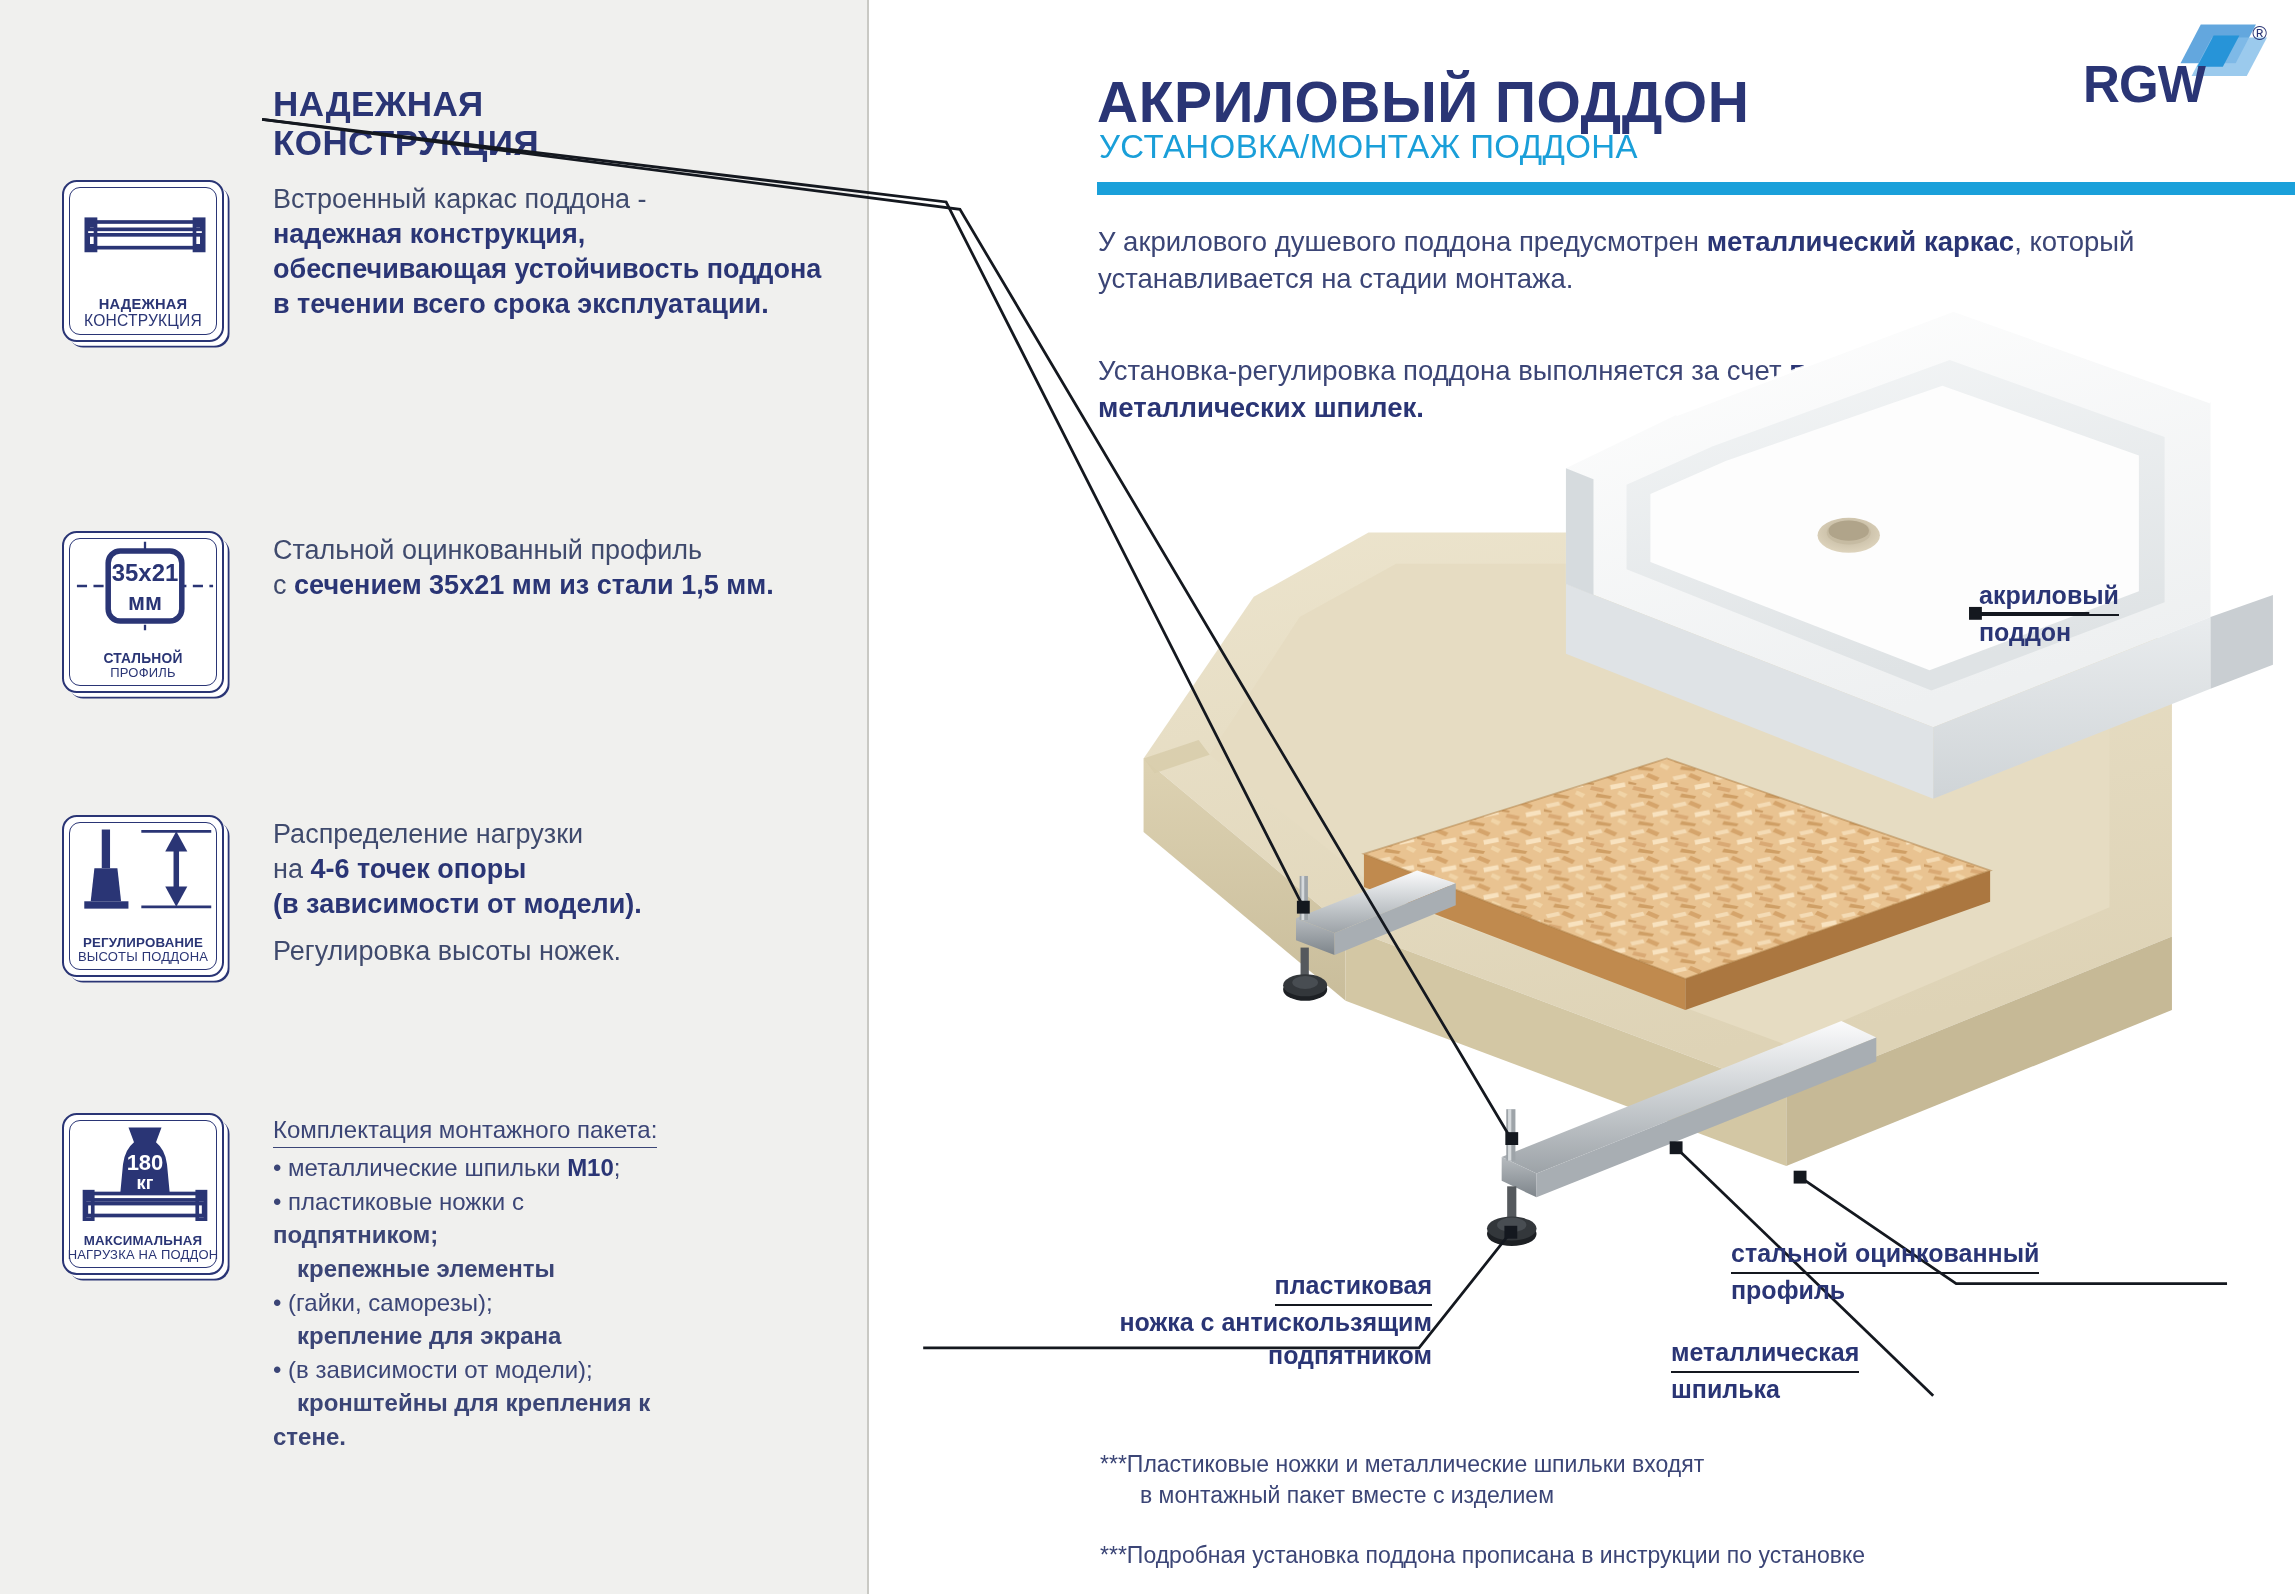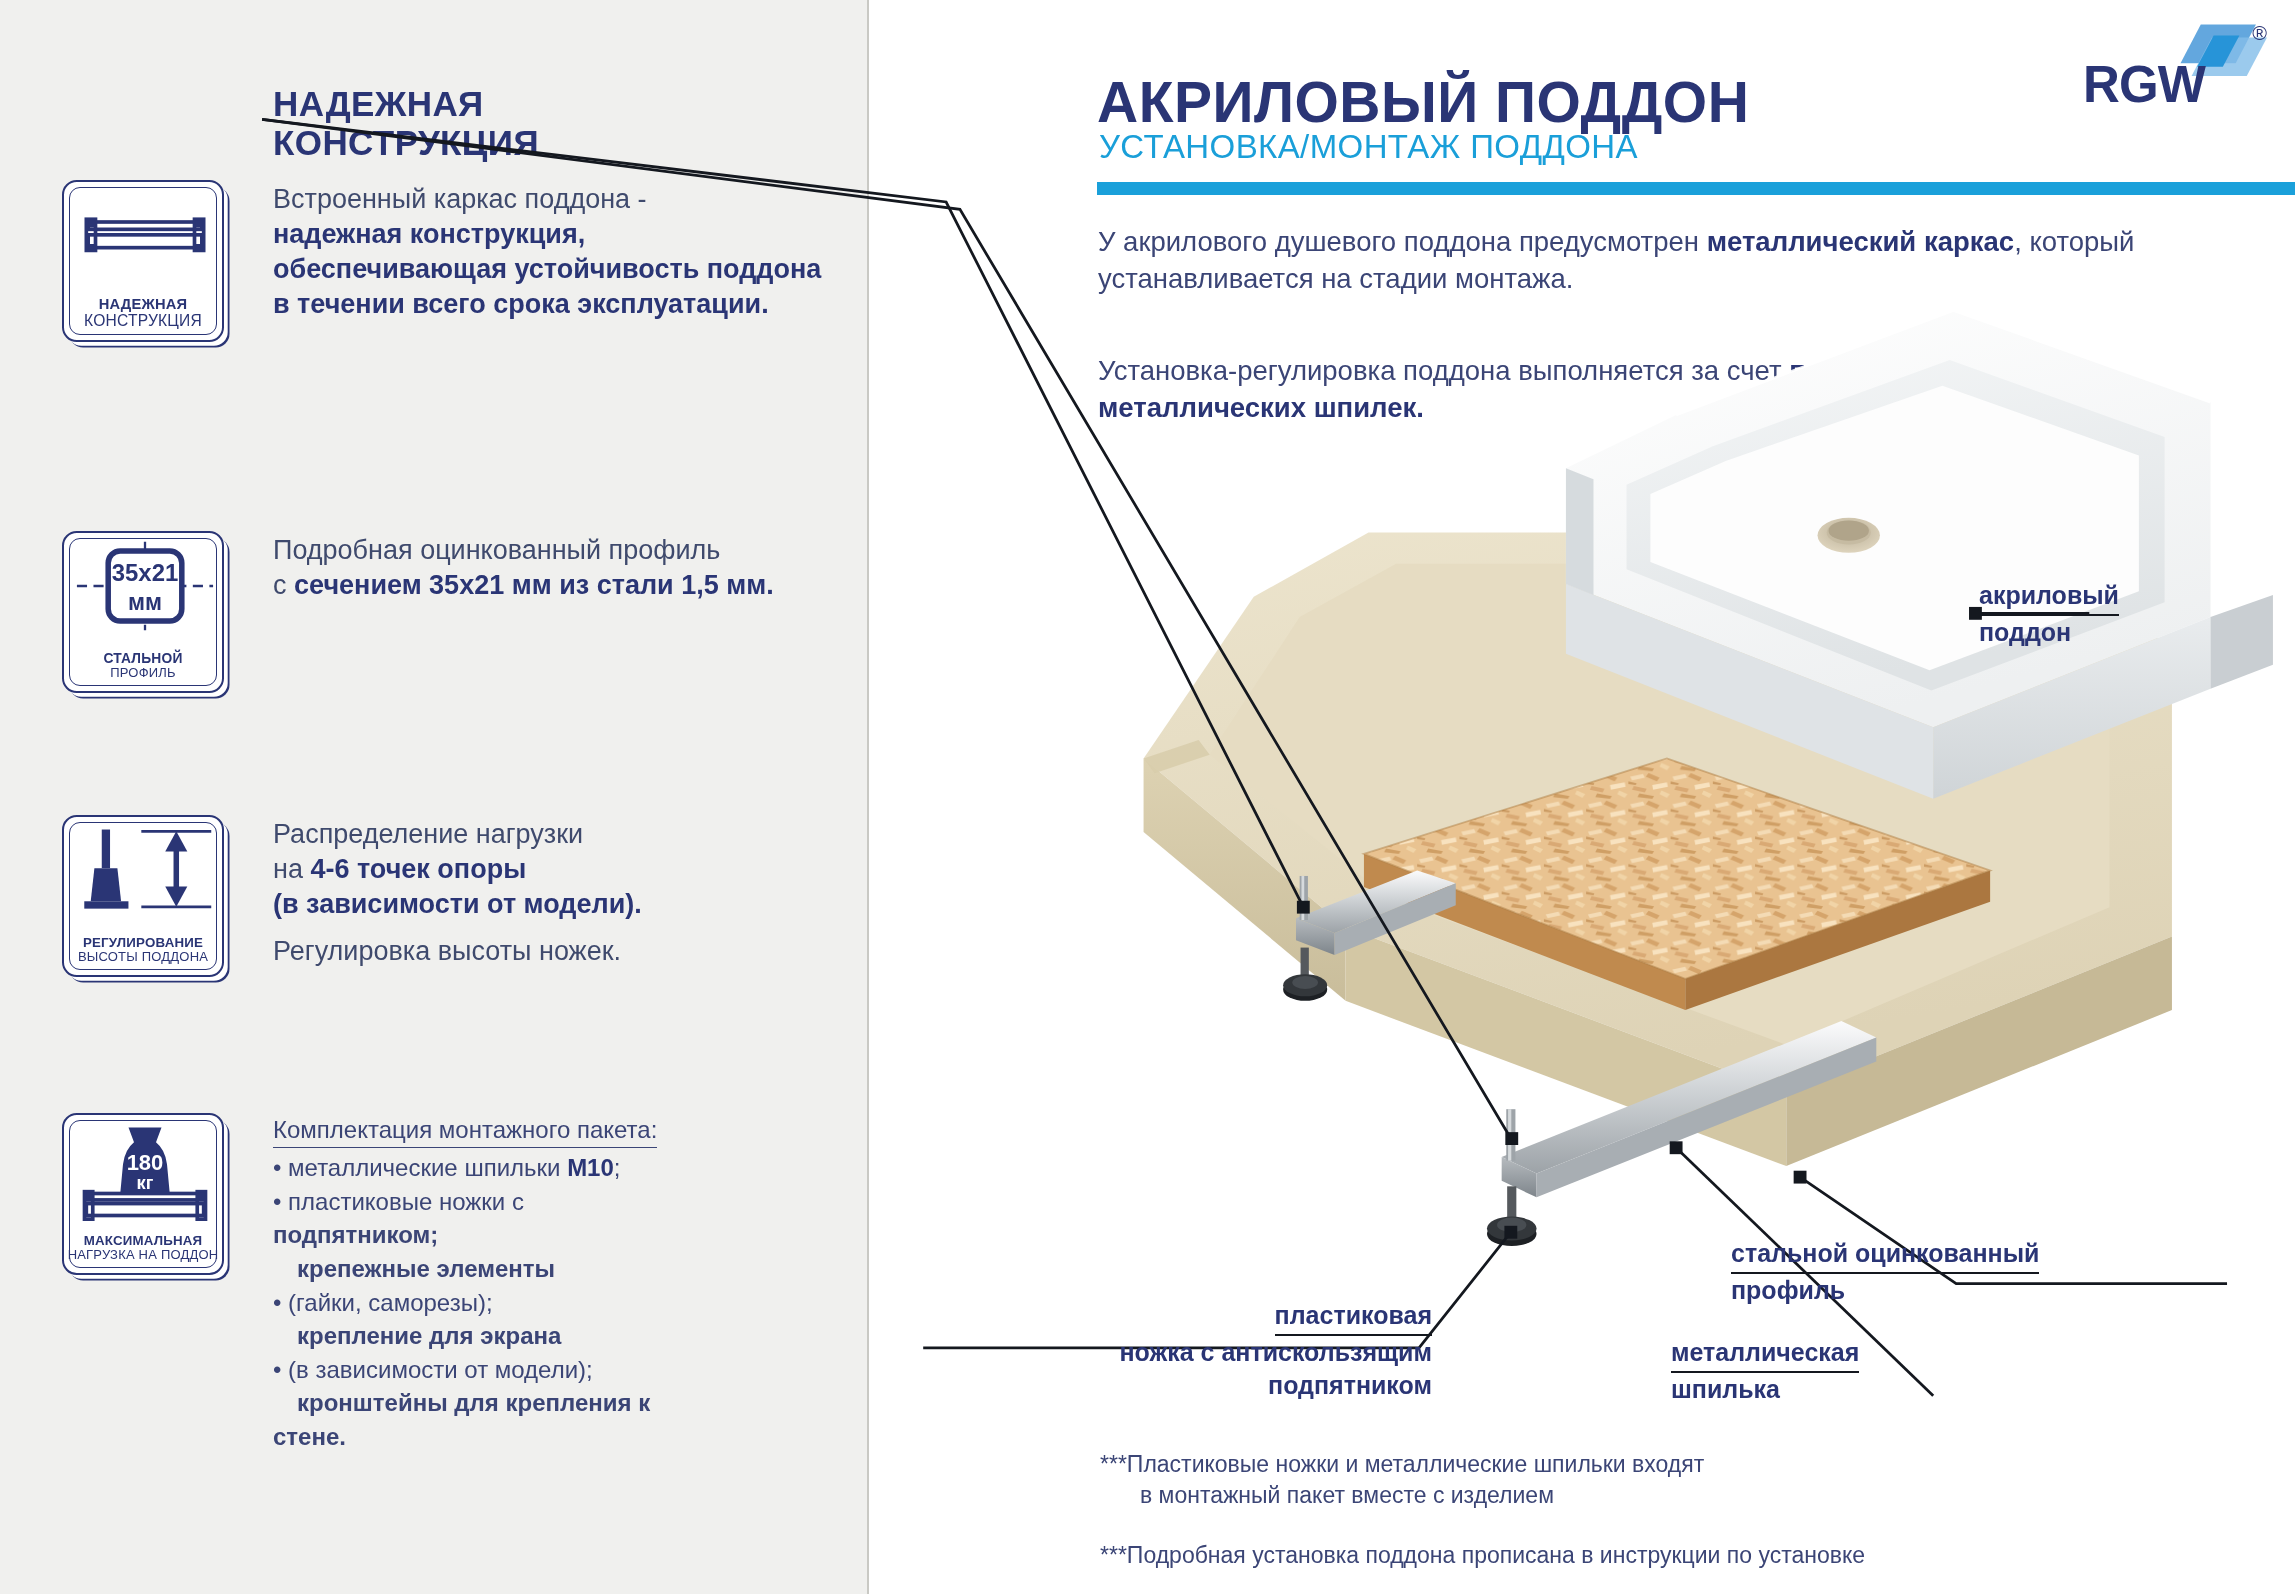--- a/index.html
+++ b/index.html
@@ -184,21 +184,21 @@
     font-size: 25px;
     font-weight: bold;
     line-height: 1.32;
     color: #2a3575;
   }
   .callout .u { border-bottom: 2.8px solid #14181f; display: inline-block; padding-bottom: 1.8px; }
 
   .callout-tray   { left: 1979px; top: 579px; width: 239px; text-align: left; }
   .callout-profile{ left: 1731px; top: 1237px; width: 441px; text-align: left; }
   .callout-stud   { left: 1671px; top: 1336px; width: 294px; text-align: left; }
-  .callout-leg    { left: 918px; top: 1299px; width: 514px; text-align: right; }
+  .callout-leg    { left: 918px; top: 1269px; width: 514px; text-align: right; }
 
   .footnote {
     position: absolute;
     left: 1100px;
     width: 1120px;
     font-size: 23px;
     line-height: 1.35;
     color: #3b4576;
   }
   .fn-1 { top: 1449px; }
@@ -261,21 +261,21 @@
           <text x="88" y="76" font-family="Liberation Sans, sans-serif" font-size="25" font-weight="bold" fill="#2a3575" text-anchor="middle">мм</text>
         </svg>
       </div>
       <div class="icon-caption small">
         <span class="l1">СТАЛЬНОЙ</span>
         <span class="l2">ПРОФИЛЬ</span>
       </div>
     </div>
     <div class="feature-text">
       <p>
-        <span class="reg">Подробная оцинкованный профиль</span><br>
+        <span class="reg">Стальной оцинкованный профиль</span><br>
         <span class="reg">с </span><b>сечением 35x21 мм из стали 1,5 мм.</b>
       </p>
     </div>
   </div>
 
   <div class="feature feature-3">
     <div class="icon-box">
       <div class="icon-inner"></div>
       <div class="icon-art">
         <svg viewBox="0 0 176 100" width="162" height="92">

